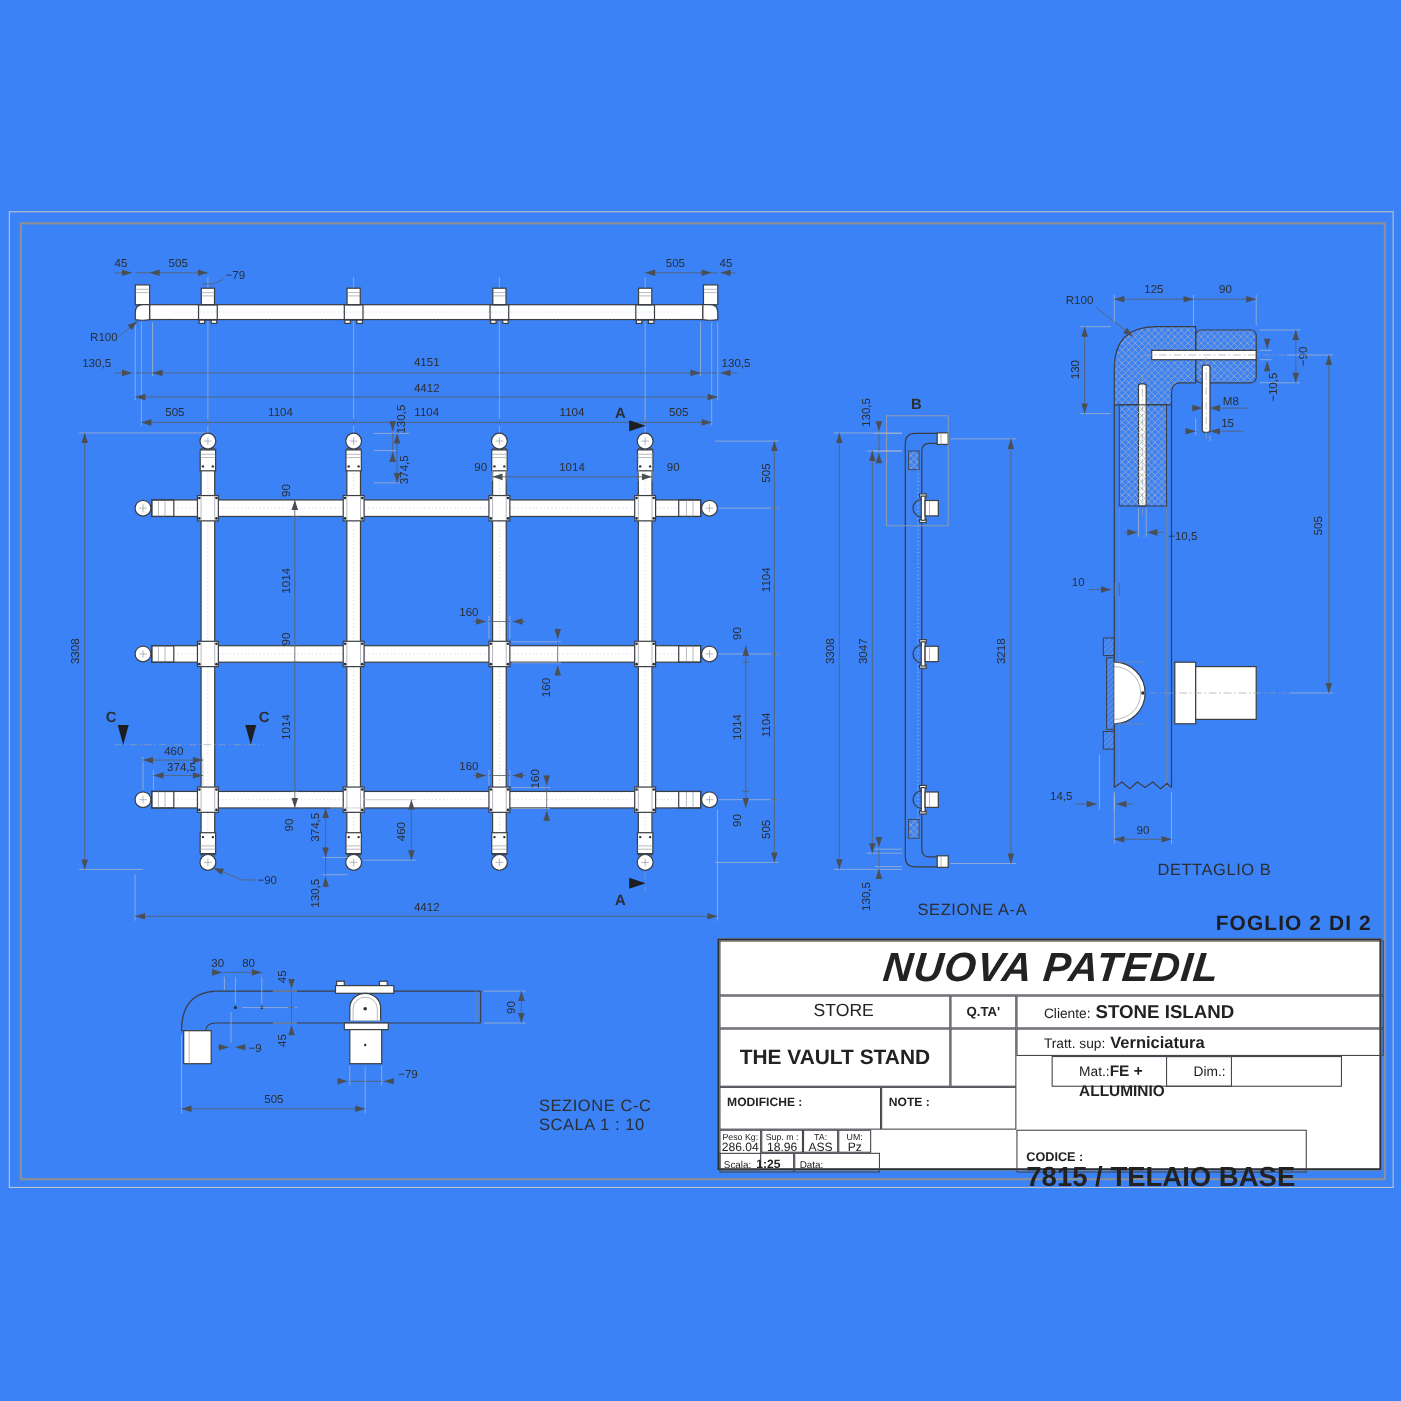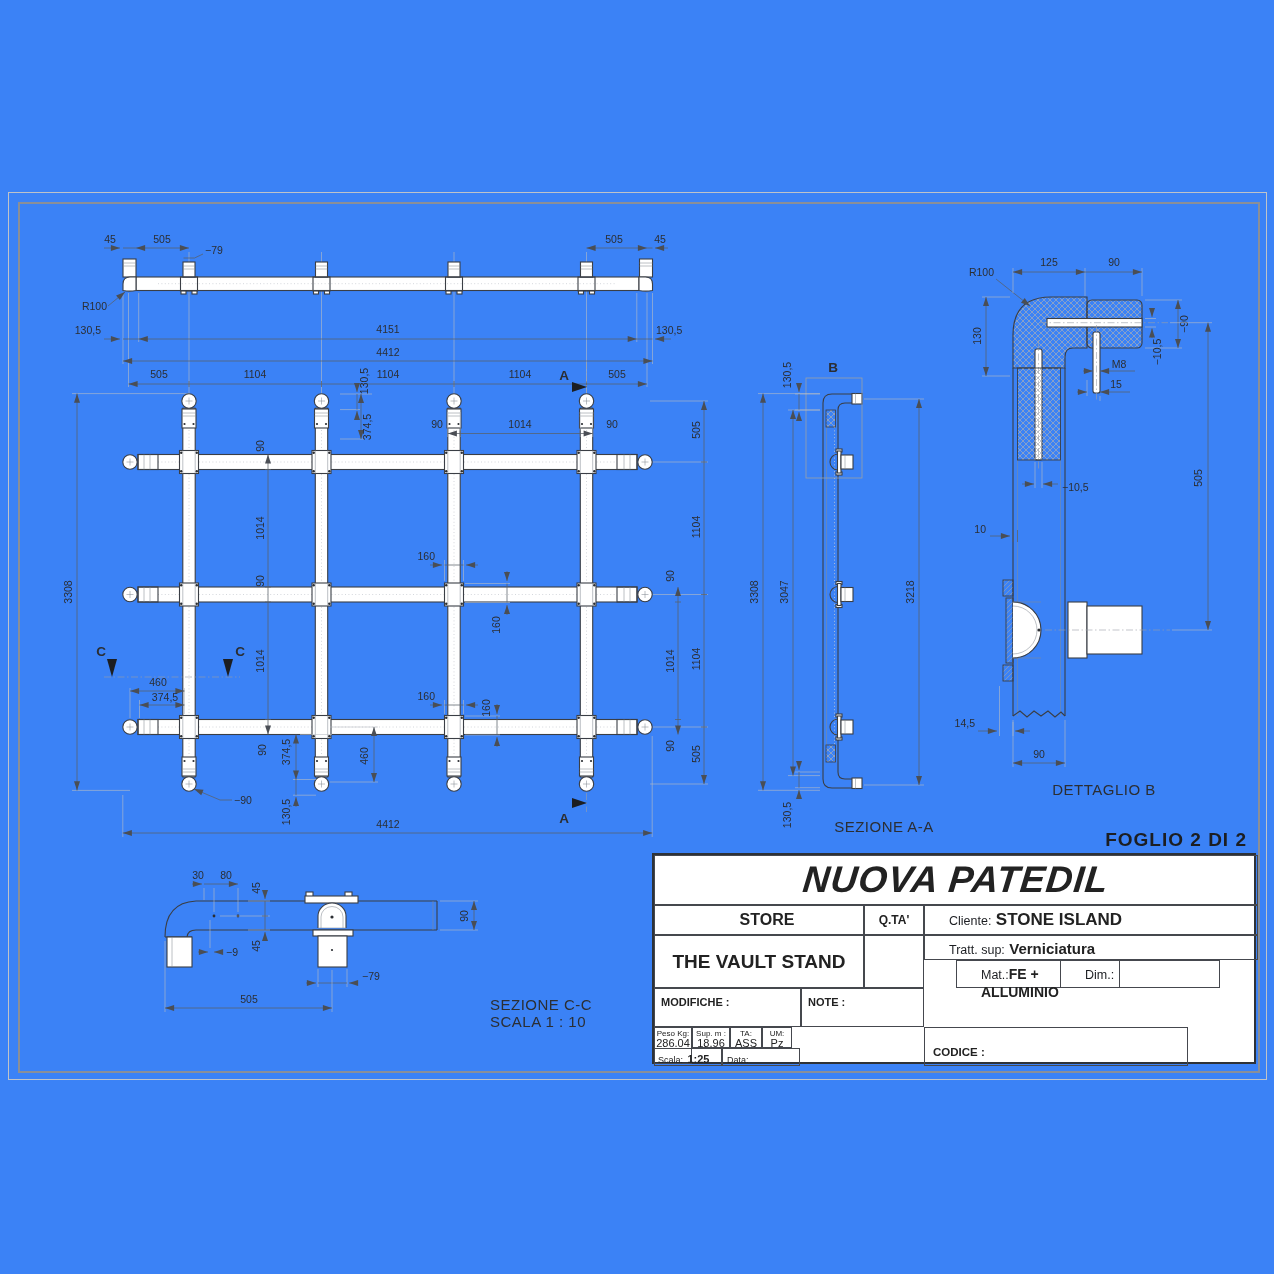--- a/index.html
+++ b/index.html
@@ -601,21 +601,21 @@
       <text class="lbl" x="490" y="1027" text-anchor="start">SCALA 1 : 10</text>
     </g>
   </svg>
 
   <div class="foglio">FOGLIO 2 DI 2</div>
 
   <div class="tb">
     <div class="cell" style="left:0;top:0;width:604px;height:50px;display:flex;align-items:center;justify-content:center;">
       <span class="brand">NUOVA PATEDIL</span>
     </div>
-    <div class="cell" style="left:0;top:50px;width:210px;height:30px;display:flex;align-items:center;justify-content:center;font-weight:bold;font-size:16px;padding-left:16px;">STORE</div>
+    <div class="cell" style="left:0;top:50px;width:210px;height:30px;display:flex;align-items:center;justify-content:center;font-weight:normal;font-size:16px;padding-left:16px;">STORE</div>
     <div class="cell" style="left:210px;top:50px;width:60px;height:30px;display:flex;align-items:center;justify-content:center;font-weight:bold;font-size:12px;">Q.TA'</div>
     <div class="cell kv" style="left:270px;top:50px;width:334px;height:30px;">
       <span class="lab">Cliente:</span>
       <span class="val-b" style="font-size:17px;">STONE ISLAND</span>
     </div>
     <div class="cell" style="left:0;top:80px;width:210px;height:53px;display:flex;align-items:center;justify-content:center;font-weight:bold;font-size:19px;">THE VAULT STAND</div>
     <div class="cell" style="left:210px;top:80px;width:60px;height:53px;"></div>
     <div class="cell kv" style="left:270px;top:80px;width:334px;height:25px;">
       <span class="lab">Tratt. sup:</span>
       <span class="val-b" style="font-size:15px;">Verniciatura</span>
@@ -652,15 +652,16 @@
     <div class="subcell" style="left:0;top:193px;width:68px;height:18px;text-align:left;padding-left:3px;">
       <span style="font-size:9px;">Scala:</span>
       <span style="font-size:11px;font-weight:bold;">1:25</span>
     </div>
     <div class="subcell" style="left:68px;top:193px;width:78px;height:18px;text-align:left;padding-left:4px;">
       <span style="font-size:9px;">Data:</span>
       <span style="font-size:11px;font-weight:bold;">25/11/2022</span>
     </div>
     <div class="cell" style="left:270px;top:172px;width:264px;height:39px;padding:18px 0 0 8px;">
       <span class="lab-sm" style="display:block;font-size:11.5px;">CODICE :</span>
+      <span class="val-b" style="font-size:25px;line-height:25px;">7815 / TELAIO BASE</span>
     </div>
   </div>
 </div>
 
 </body></html>

